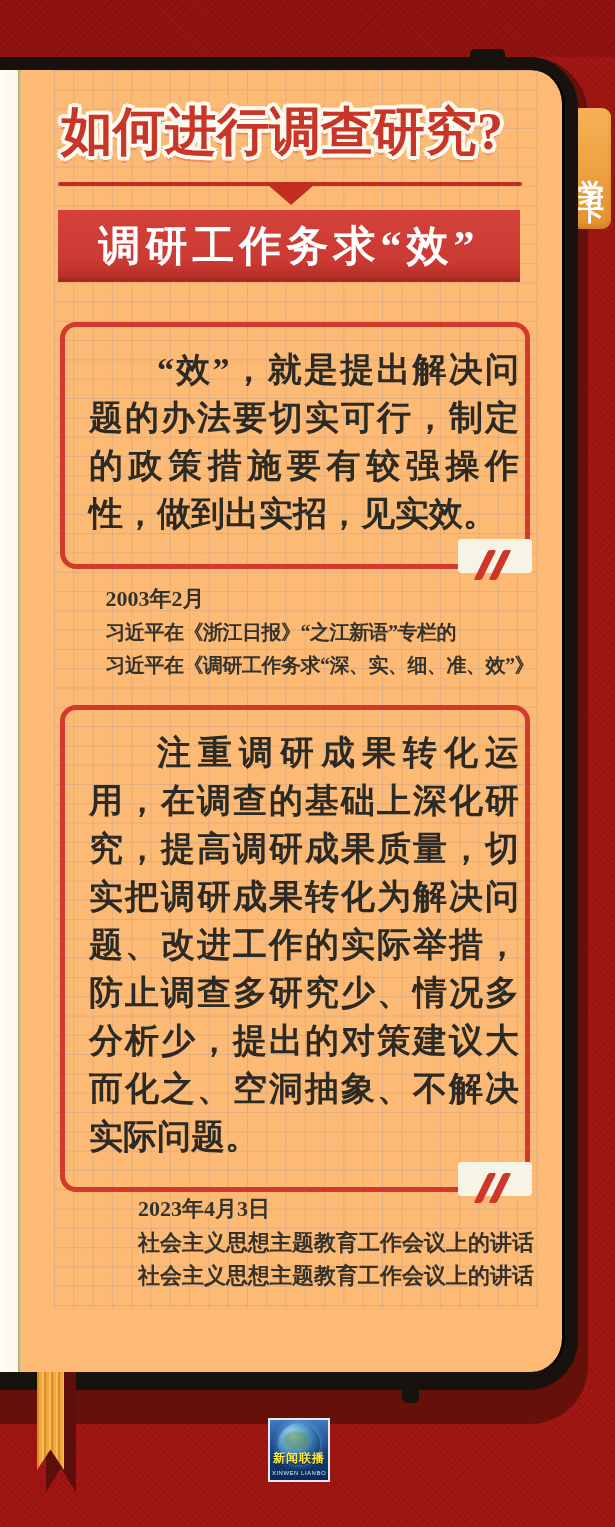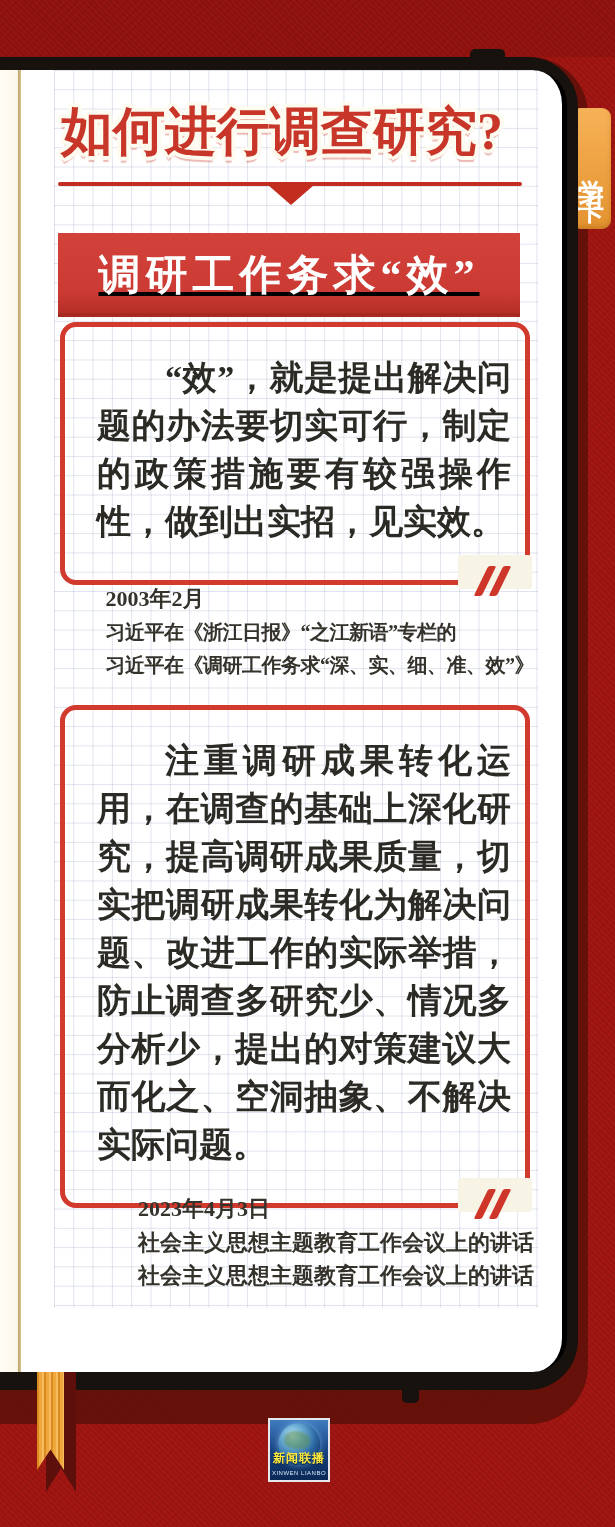--- a/index.html
+++ b/index.html
@@ -37,22 +37,22 @@
   .cover{
     position:absolute;left:-40px;top:57px;width:618px;height:1333px;z-index:3;
     background:#17120e;border-radius:0 50px 50px 0;
   }
   .notch-top{position:absolute;left:470px;top:49px;width:35px;height:12px;background:#17120e;border-radius:5px 5px 0 0;z-index:3;}
   .notch-bottom{position:absolute;left:402px;top:1388px;width:17px;height:15px;background:#17120e;border-radius:0 0 5px 5px;z-index:3;}
 
   
   .card{
     position:absolute;left:0;top:70px;width:562px;height:1302px;z-index:4;
-    background:#ffffff;border-radius:0 34px 34px 0;
-    border-right:5px solid #000000;
+    background:#fdba74;border-radius:0 34px 34px 0;
+    border-right:3px solid #000000;
   }
   .card .left-strip{position:absolute;left:0;top:0;bottom:0;width:18px;background:linear-gradient(90deg,#fffdf4,#faf7ea);}
   .card .binding-line{position:absolute;left:18px;top:0;bottom:0;width:3px;background:linear-gradient(90deg,#b7a168,#d8c893);}
   .grid{
     position:absolute;left:54px;top:0;width:484px;height:1238px;
     background-image:
       linear-gradient(to right, rgba(115,130,175,.22) 1px, transparent 1px),
       linear-gradient(to bottom, rgba(115,130,175,.22) 1px, transparent 1px);
     background-size:19.3px 19.3px;
   }
@@ -65,35 +65,35 @@
       -3px -3px 0 #fdfaef, 3px -3px 0 #fdfaef, -3px 3px 0 #fdfaef, 3px 3px 0 #fdfaef,
       -4px 0 0 #fdfaef, 4px 0 0 #fdfaef, 0 -4px 0 #fdfaef, 0 4px 0 #fdfaef,
       0 6px 1px rgba(200,54,42,.35);
   }
   .divider-line{position:absolute;left:58px;top:112px;width:464px;height:4px;background:#c22d20;border-radius:2px;z-index:5;}
   .divider-triangle{
     position:absolute;left:268px;top:115px;width:0;height:0;z-index:5;
     border-left:23px solid transparent;border-right:23px solid transparent;border-top:20px solid #c22d20;
   }
   .banner{
-    position:absolute;left:58px;top:163px;width:462px;height:84px;z-index:5;
+    position:absolute;left:58px;top:140px;width:462px;height:72px;z-index:5;
     background:linear-gradient(180deg,#d2423a 0%,#cb3a33 70%,#b02c24 100%);
     box-shadow:inset 0 -4px 0 #a8291f;
-    display:flex;align-items:center;justify-content:center;text-decoration:underline;
+    display:flex;align-items:center;justify-content:center;
   }
   .banner span{color:#fff;font-size:42px;font-weight:bold;letter-spacing:5px;white-space:nowrap;}
 
   .quote{
     position:absolute;left:60px;width:470px;z-index:5;box-sizing:border-box;
     border:5px solid #d23a2e;border-radius:16px;
     padding:15px 2px 22px 20px;
     font-size:34px;line-height:48px;color:#2c2a24;font-weight:bold;
     text-align:justify;letter-spacing:0;
   }
-  .quote p{margin:12px;text-indent:2em;}
+  .quote p{margin:4px;text-indent:2em;}
   .quote-1{top:252px;min-height:245px;}
   .quote-2{top:635px;min-height:462px;}
   
   .q-gap{position:absolute;right:-7px;bottom:-9px;width:74px;height:34px;background:#f7f4e6;border-radius:4px;}
   .q-end{position:absolute;right:14px;bottom:-16px;width:34px;height:30px;}
   .q-end i{position:absolute;top:0;width:8px;height:30px;background:#ce362a;border-radius:2px;transform:skewX(-26deg);}
   .q-end i:first-child{left:4px;}
   .q-end i:last-child{left:19px;}
 
   .attr{position:absolute;right:28px;z-index:5;text-align:left;color:#34322b;font-weight:bold;}

